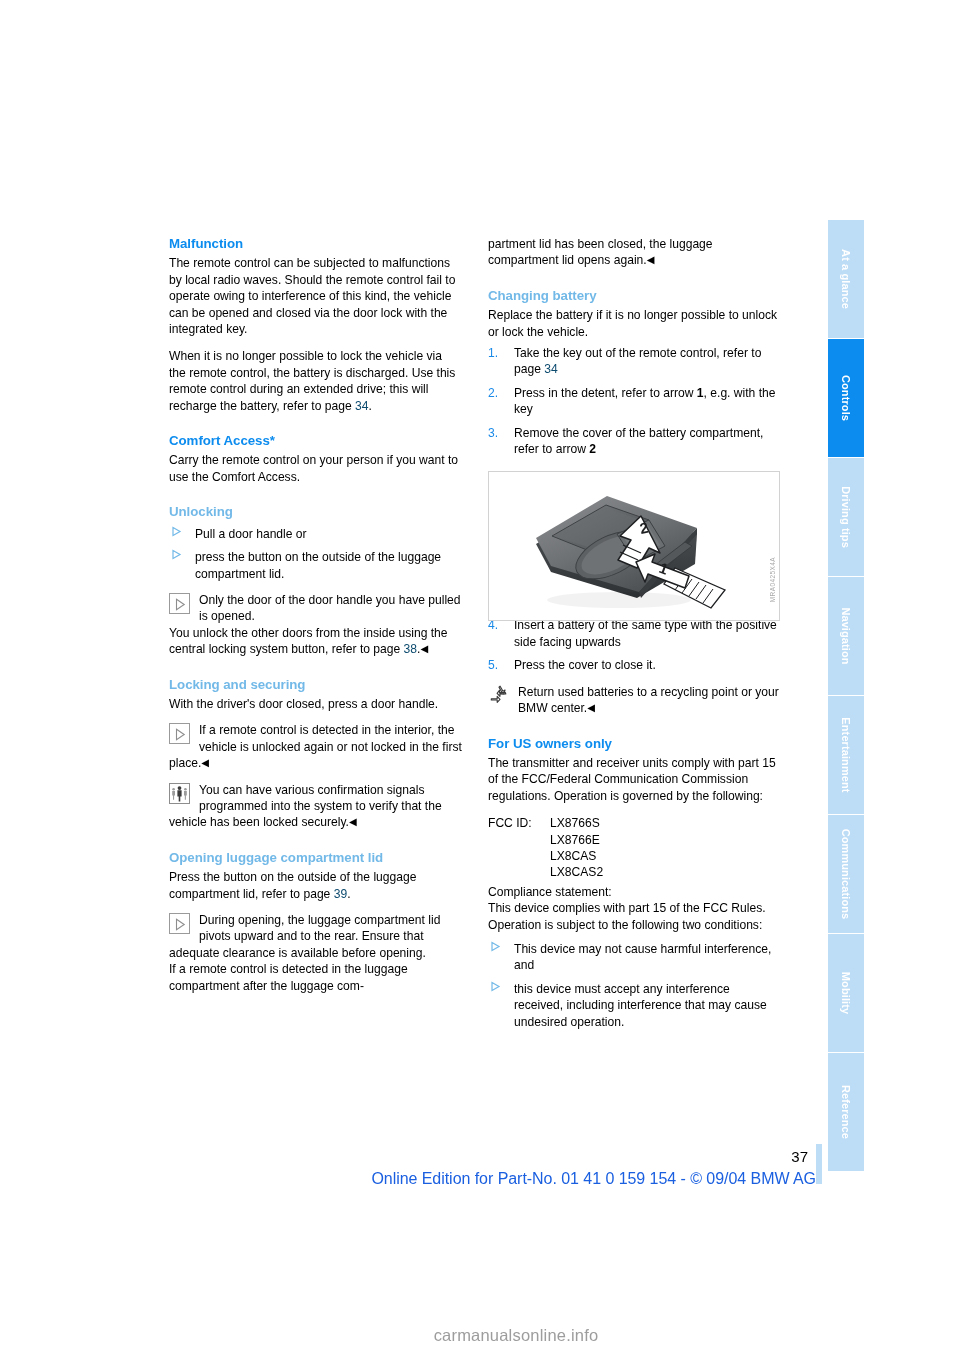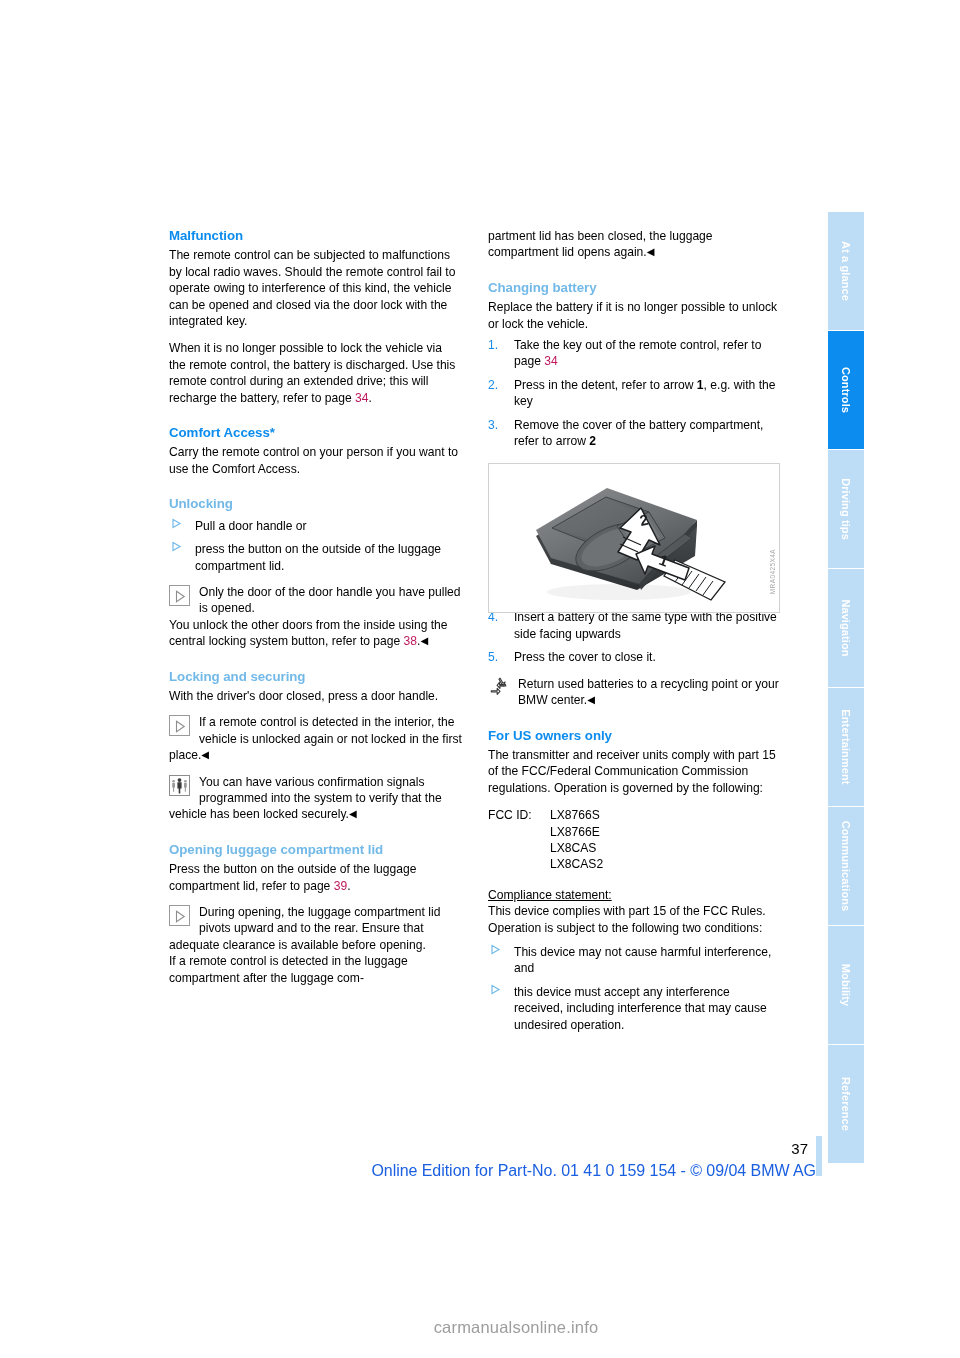--- a/index.html
+++ b/index.html
@@ -12,21 +12,21 @@
     width: 960px;
     height: 1358px;
     position: relative;
     font-family: "Liberation Sans", sans-serif;
     overflow: hidden;
   }
 
   
   #page {
     position: absolute;
-    left: 0; top: 0;
+    left: 0; top: 8px;
     width: 960px;
     height: 1070px;
   }
 
   
   .column {
     position: absolute;
     top: 228px;
     width: 293px;
     font-size: 12.1px;
@@ -54,21 +54,21 @@
   .gap-before-h1 { margin-top: 19px; }
   .gap-before-h2 { margin-top: 19px; }
 
   
   p {
     margin: 0 0 0 0;
   }
   .para + .para { margin-top: 11px; }
   .tight { margin-top: 0; }
 
-  .pg { color: #be185d; }
+  .pg { color: #0c4a6e; }
   .bold { font-weight: bold; }
 
   
   .endmark {
     font-size: 10px;
     vertical-align: 1px;
     letter-spacing: 0;
   }
 
   
@@ -405,21 +405,21 @@
     <div style="margin-top:11px;">
       <div style="display:flex;">
         <span style="width:62px;flex:none;">FCC ID:</span>
         <span>LX8766S</span>
       </div>
       <div style="padding-left:62px;">LX8766E</div>
       <div style="padding-left:62px;">LX8CAS</div>
       <div style="padding-left:62px;">LX8CAS2</div>
     </div>
 
-    <p style="margin-top:14px;text-decoration:underline;">Compliance statement:</p>
+    <p style="margin-top:3px;">Compliance statement:</p>
     <p>This device complies with part 15 of the FCC Rules. Operation is subject to the following two conditions:</p>
 
     <ul class="tri" style="margin-top:8px;">
       <li>
         <span class="tri-mark">
           <svg width="11" height="11" viewBox="0 0 11 11">
               <path d="M2 1.6 L9 5.5 L2 9.4 Z" fill="none" stroke="#72b9e8" stroke-width="1.2"></path>
             </svg>
         </span>
         <span>This device may not cause harmful interference, and</span>

